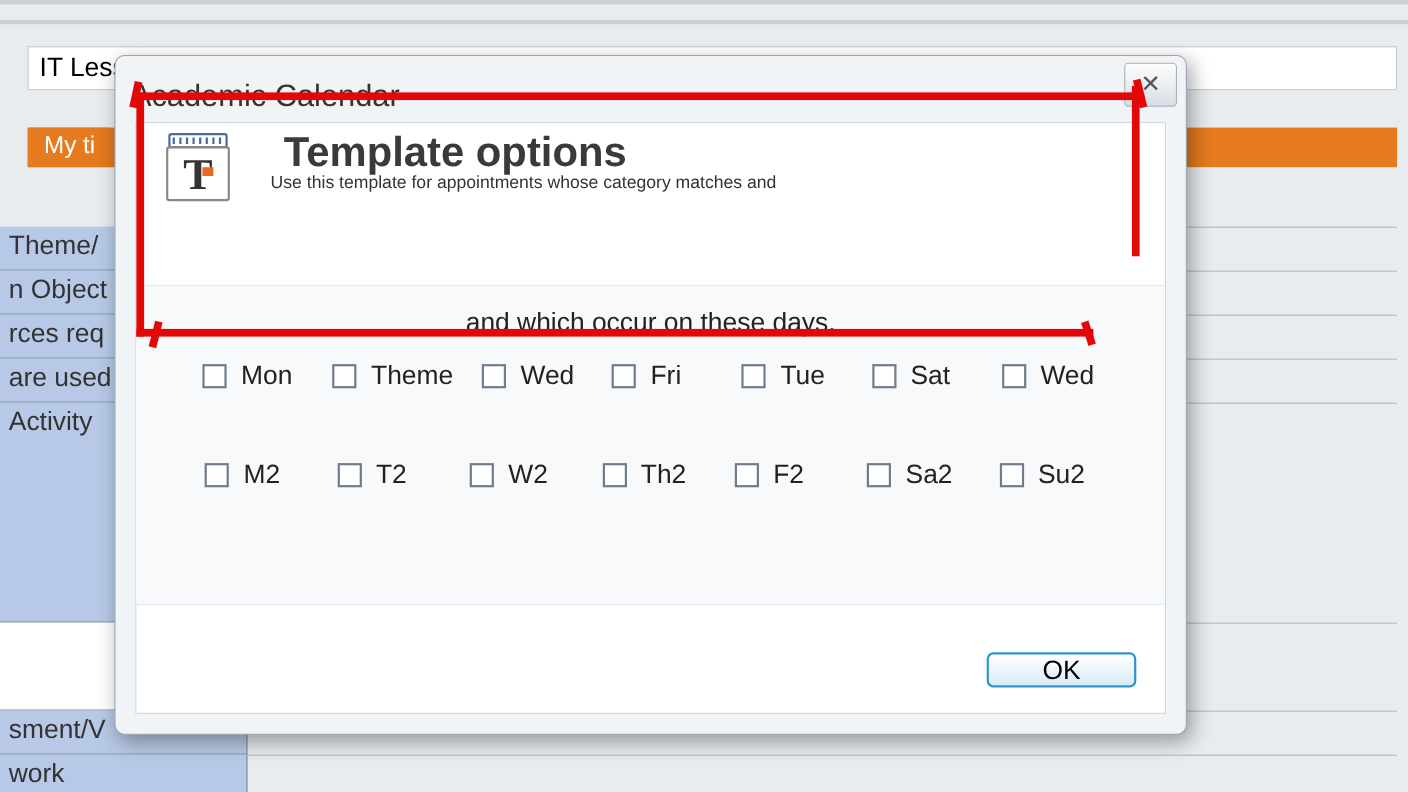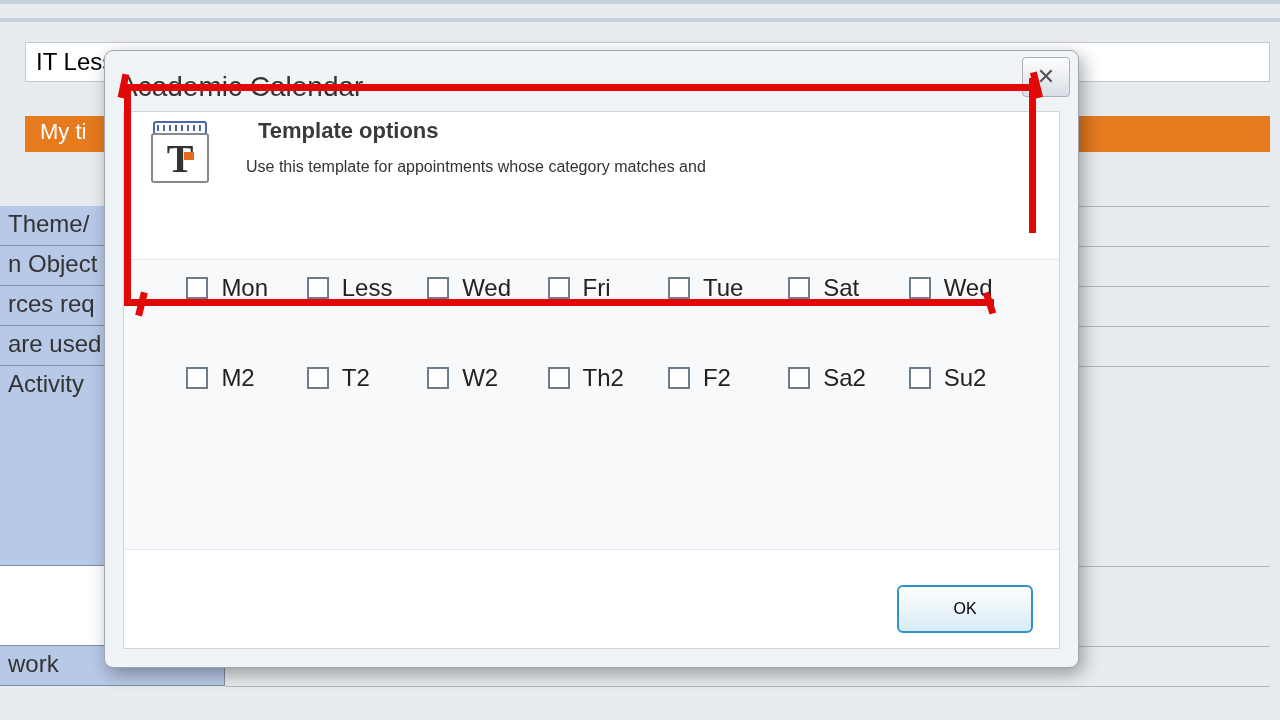--- a/index.html
+++ b/index.html
@@ -22,34 +22,34 @@
 
   
   .dlg{position:absolute;left:104px;top:50px;width:975px;height:618px;background:#f1f4f7;border:1px solid #9aa6b3;border-radius:9px;box-shadow:4px 6px 18px rgba(0,0,0,.35)}
   .dlg-titlebar{height:60px;position:relative}
   .dlg-title{position:absolute;left:14px;top:20px;font-size:28px;color:#333}
   .dlg-close{position:absolute;right:8px;top:6px;width:48px;height:40px;border:1px solid #a7b1bc;border-radius:4px;background:linear-gradient(#fdfdfd,#d9dee5);display:flex;align-items:center;justify-content:center;color:#555;font-size:22px;cursor:pointer}
   .dlg-body{position:absolute;left:18px;right:18px;top:60px;bottom:18px;background:#fff;border:1px solid #cfd6de}
 
   .panel-top{position:relative;height:148px;border-bottom:1px solid #e3e7ee;padding:14px 20px 0 20px}
   .tmpl-icon{position:absolute;left:24px;top:8px;width:64px;height:64px}
-  .tmpl-heading{position:absolute;left:134px;top:6px;font-size:22px;font-weight:600;color:#3a3a3a}
+  .tmpl-heading{position:absolute;left:134px;top:6px;font-size:38px;font-weight:600;color:#3a3a3a}
   .tmpl-sub{position:absolute;left:122px;top:46px;font-size:16px;color:#333}
   .subject-row{position:absolute;left:0;right:0;top:102px;display:flex;align-items:center;justify-content:center;gap:18px}
   .subject-row label{font-size:24px}
   .subject-row input{width:215px;height:38px;font-size:24px;padding:2px 8px;border:1px solid #b4bdc8}
 
   .panel-days{position:relative;background:#f7f9fb;border-bottom:1px solid #e3e7ee;padding:14px 0 28px;min-height:290px}
   .days-caption{text-align:center;font-size:24px;margin:6px 0 20px}
   .day-row{display:flex;justify-content:space-evenly;padding:0 34px;margin-bottom:62px}
   .day-item{display:flex;align-items:flex-end;gap:10px;min-width:96px;font-size:24px}
   .chk{appearance:none;width:22px;height:22px;border:2px solid #6f7c8b;background:#fff;cursor:pointer;flex:none}
 
   .panel-btns{position:absolute;left:0;right:0;bottom:0;height:78px;display:flex;align-items:center;justify-content:flex-end;gap:22px;padding-right:26px}
-  .btn{width:136px;height:48px;border:1px solid #9aa6b3;border-radius:6px;background:linear-gradient(#fdfdfd,#e4e8ee);font-size:16px;cursor:pointer}
+  .btn{width:136px;height:32px;border:1px solid #9aa6b3;border-radius:6px;background:linear-gradient(#fdfdfd,#e4e8ee);font-size:24px;cursor:pointer}
   .btn.primary{border:2px solid #2f93c9;background:linear-gradient(#ffffff,#d8ebf6)}
 
   
   .anno{position:absolute;pointer-events:none}
   .anno .stroke{position:absolute;background:#e20808}
 </style>
 </head>
 <body>
 
 <div class="bg-h" style="top:0"></div>
@@ -60,20 +60,21 @@
   <div class="orange-strip"></div>
   <div class="orange-btn">My ti</div>
 
   <div class="side-col">
     <div class="side-cell">Theme/</div>
     <div class="side-cell">n Object</div>
     <div class="side-cell">rces req</div>
     <div class="side-cell">are used</div>
     <div class="side-cell tall">Activity</div>
     <div class="side-cell white" style="height:80px"></div>
+    <div class="side-cell">sment/V</div>
     <div class="side-cell">work</div>
   </div>
 
   <div class="grid-line" style="left:225px;right:10px;top:206px"></div>
   <div class="grid-line" style="left:225px;right:10px;top:246px"></div>
   <div class="grid-line" style="left:225px;right:10px;top:286px"></div>
   <div class="grid-line" style="left:225px;right:10px;top:326px"></div>
   <div class="grid-line" style="left:225px;right:10px;top:366px"></div>
   <div class="grid-line" style="left:225px;right:10px;top:566px"></div>
   <div class="grid-line" style="left:225px;right:10px;top:646px"></div>
@@ -103,28 +104,29 @@
         <line x1="52" y1="5" x2="52" y2="11" stroke="#4a6aa0" stroke-width="2"></line>
         <rect x="4" y="14" width="56" height="48" rx="2" fill="#fff" stroke="#888" stroke-width="2"></rect>
         <text x="32" y="52" font-family="Georgia,serif" font-size="40" font-weight="bold" fill="#333" text-anchor="middle">T</text>
         <rect x="36" y="32" width="10" height="8" fill="#e66a1f"></rect>
       </svg>
       <div class="tmpl-heading">Template options</div>
       <div class="tmpl-sub">Use this template for appointments whose category matches and</div>
     </div>
 
     <div class="panel-days">
+      <div class="days-caption">and which occur on these days.</div>
       <div class="day-row">
         <label class="day-item">
             <input type="checkbox" class="chk" style="">
             <span>Mon</span>
           </label>
         <label class="day-item">
             <input type="checkbox" class="chk" style="">
-            <span>Less</span>
+            <span>Theme</span>
           </label>
         <label class="day-item">
             <input type="checkbox" class="chk" style="">
             <span>Wed</span>
           </label>
         <label class="day-item">
             <input type="checkbox" class="chk" style="">
             <span>Fri</span>
           </label>
         <label class="day-item">

